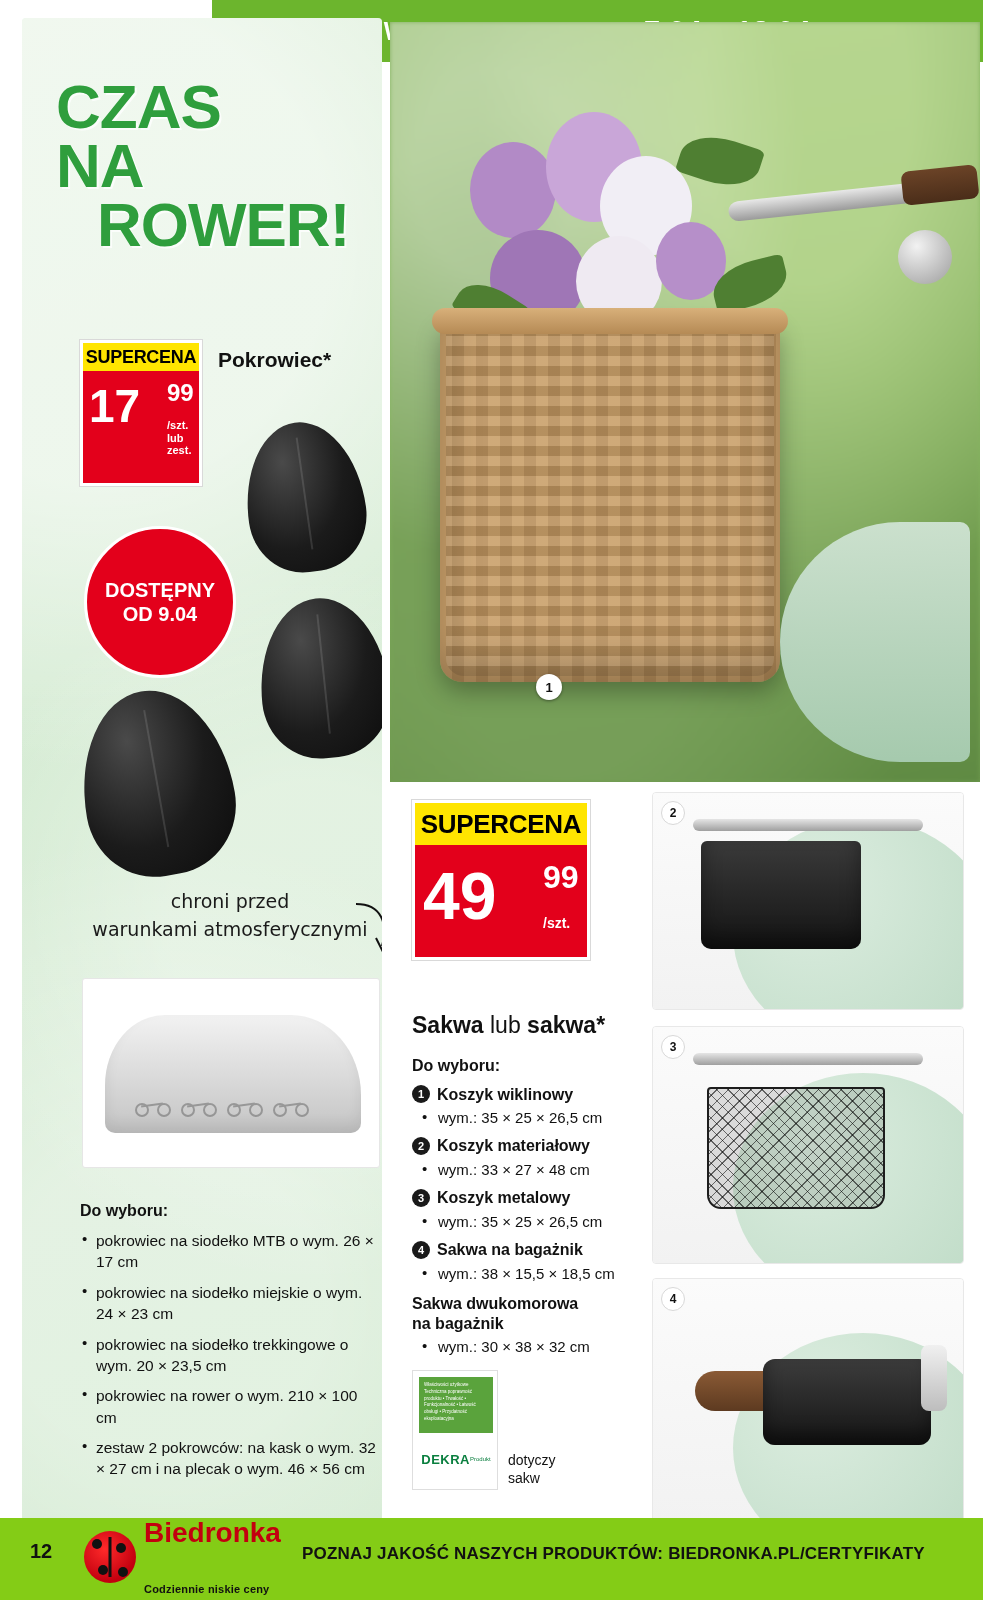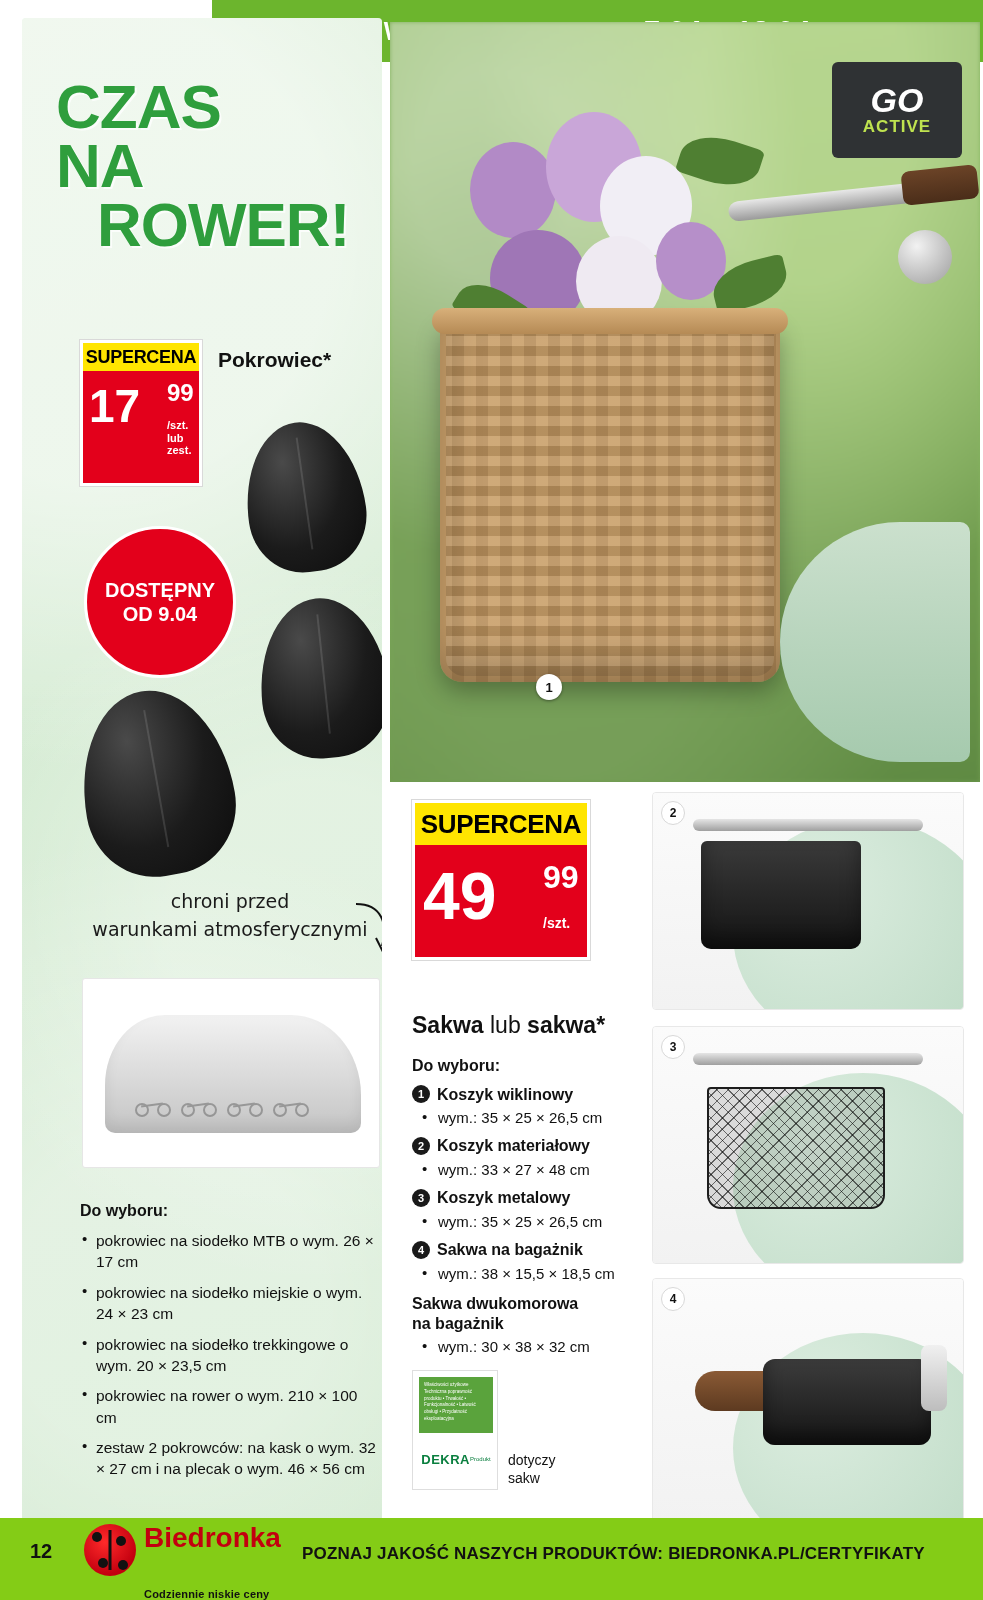--- a/index.html
+++ b/index.html
@@ -393,21 +393,21 @@
   
   .footer {
     position: absolute; left: 0; bottom: 0; width: 983px; height: 82px;
     background: #84cc16;
   }
   .pagenum {
     position: absolute; left: 30px; top: 22px; font-size: 20px; font-weight: 800; color: #111;
   }
   .biedronka {
     position: absolute; left: 84px; top: 6px; width: 220px; height: 66px;
-    display: flex; gap: 8px;
+    display: flex; align-items: center; gap: 8px;
   }
   .ladybug {
     width: 52px; height: 52px; border-radius: 50%;
     background: radial-gradient(circle at 40% 35%, #ff2a2a, #c3000f 70%);
     position: relative;
   }
   .ladybug:before {
     content:""; position:absolute; left:50%; top:6px; width:3px; height:40px;
     background:#111; transform: translateX(-50%);
   }
@@ -535,24 +535,20 @@
 
     <div class="bike-frame">
       <div class="bar"></div>
       <div class="grip"></div>
       <div class="bell"></div>
       <div class="fender"></div>
     </div>
 
     <div class="hero-badge">1</div>
 
-    <div class="goactive">
-      <span class="go">GO</span>
-      <span class="active">ACTIVE</span>
-    </div>
   </div>
 
   <div class="supercena-right">
     <div class="supercena-badge">
       <div class="sc-title">SUPERCENA</div>
       <div class="sc-price">
         <span class="price-main">49</span>
         <span class="price-cents">99</span>
         <span class="price-unit">/szt.</span>
       </div>

